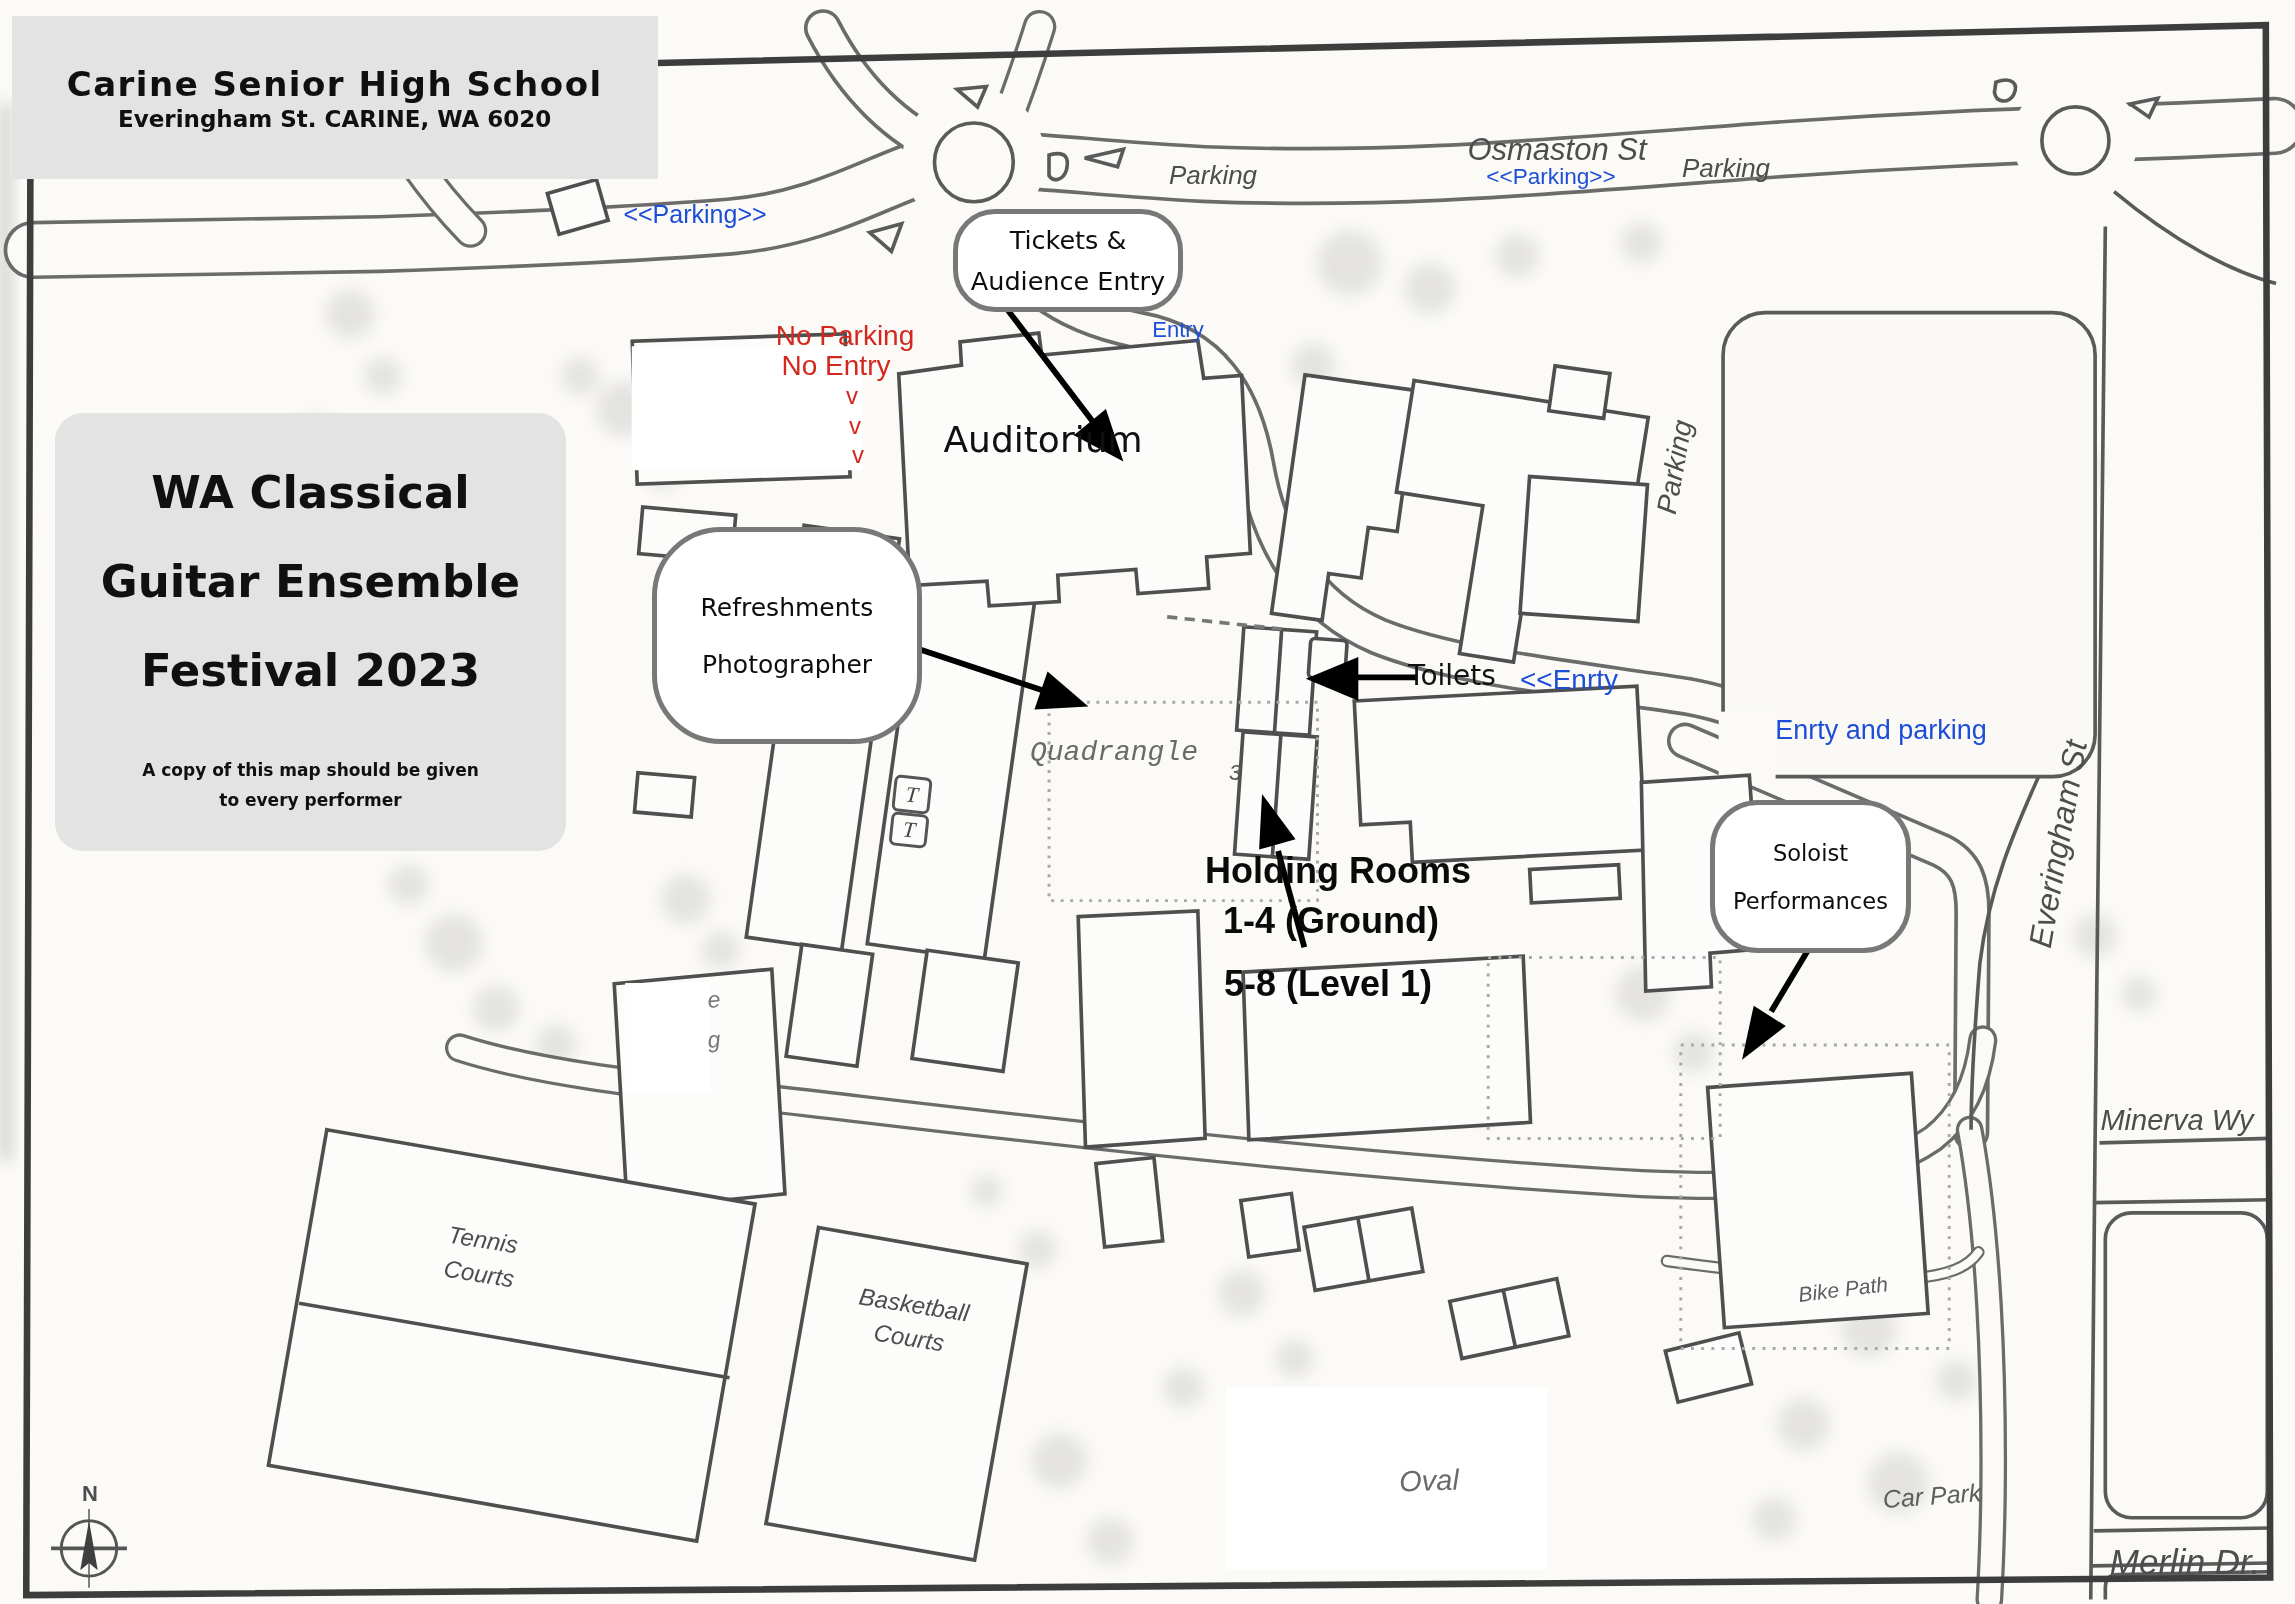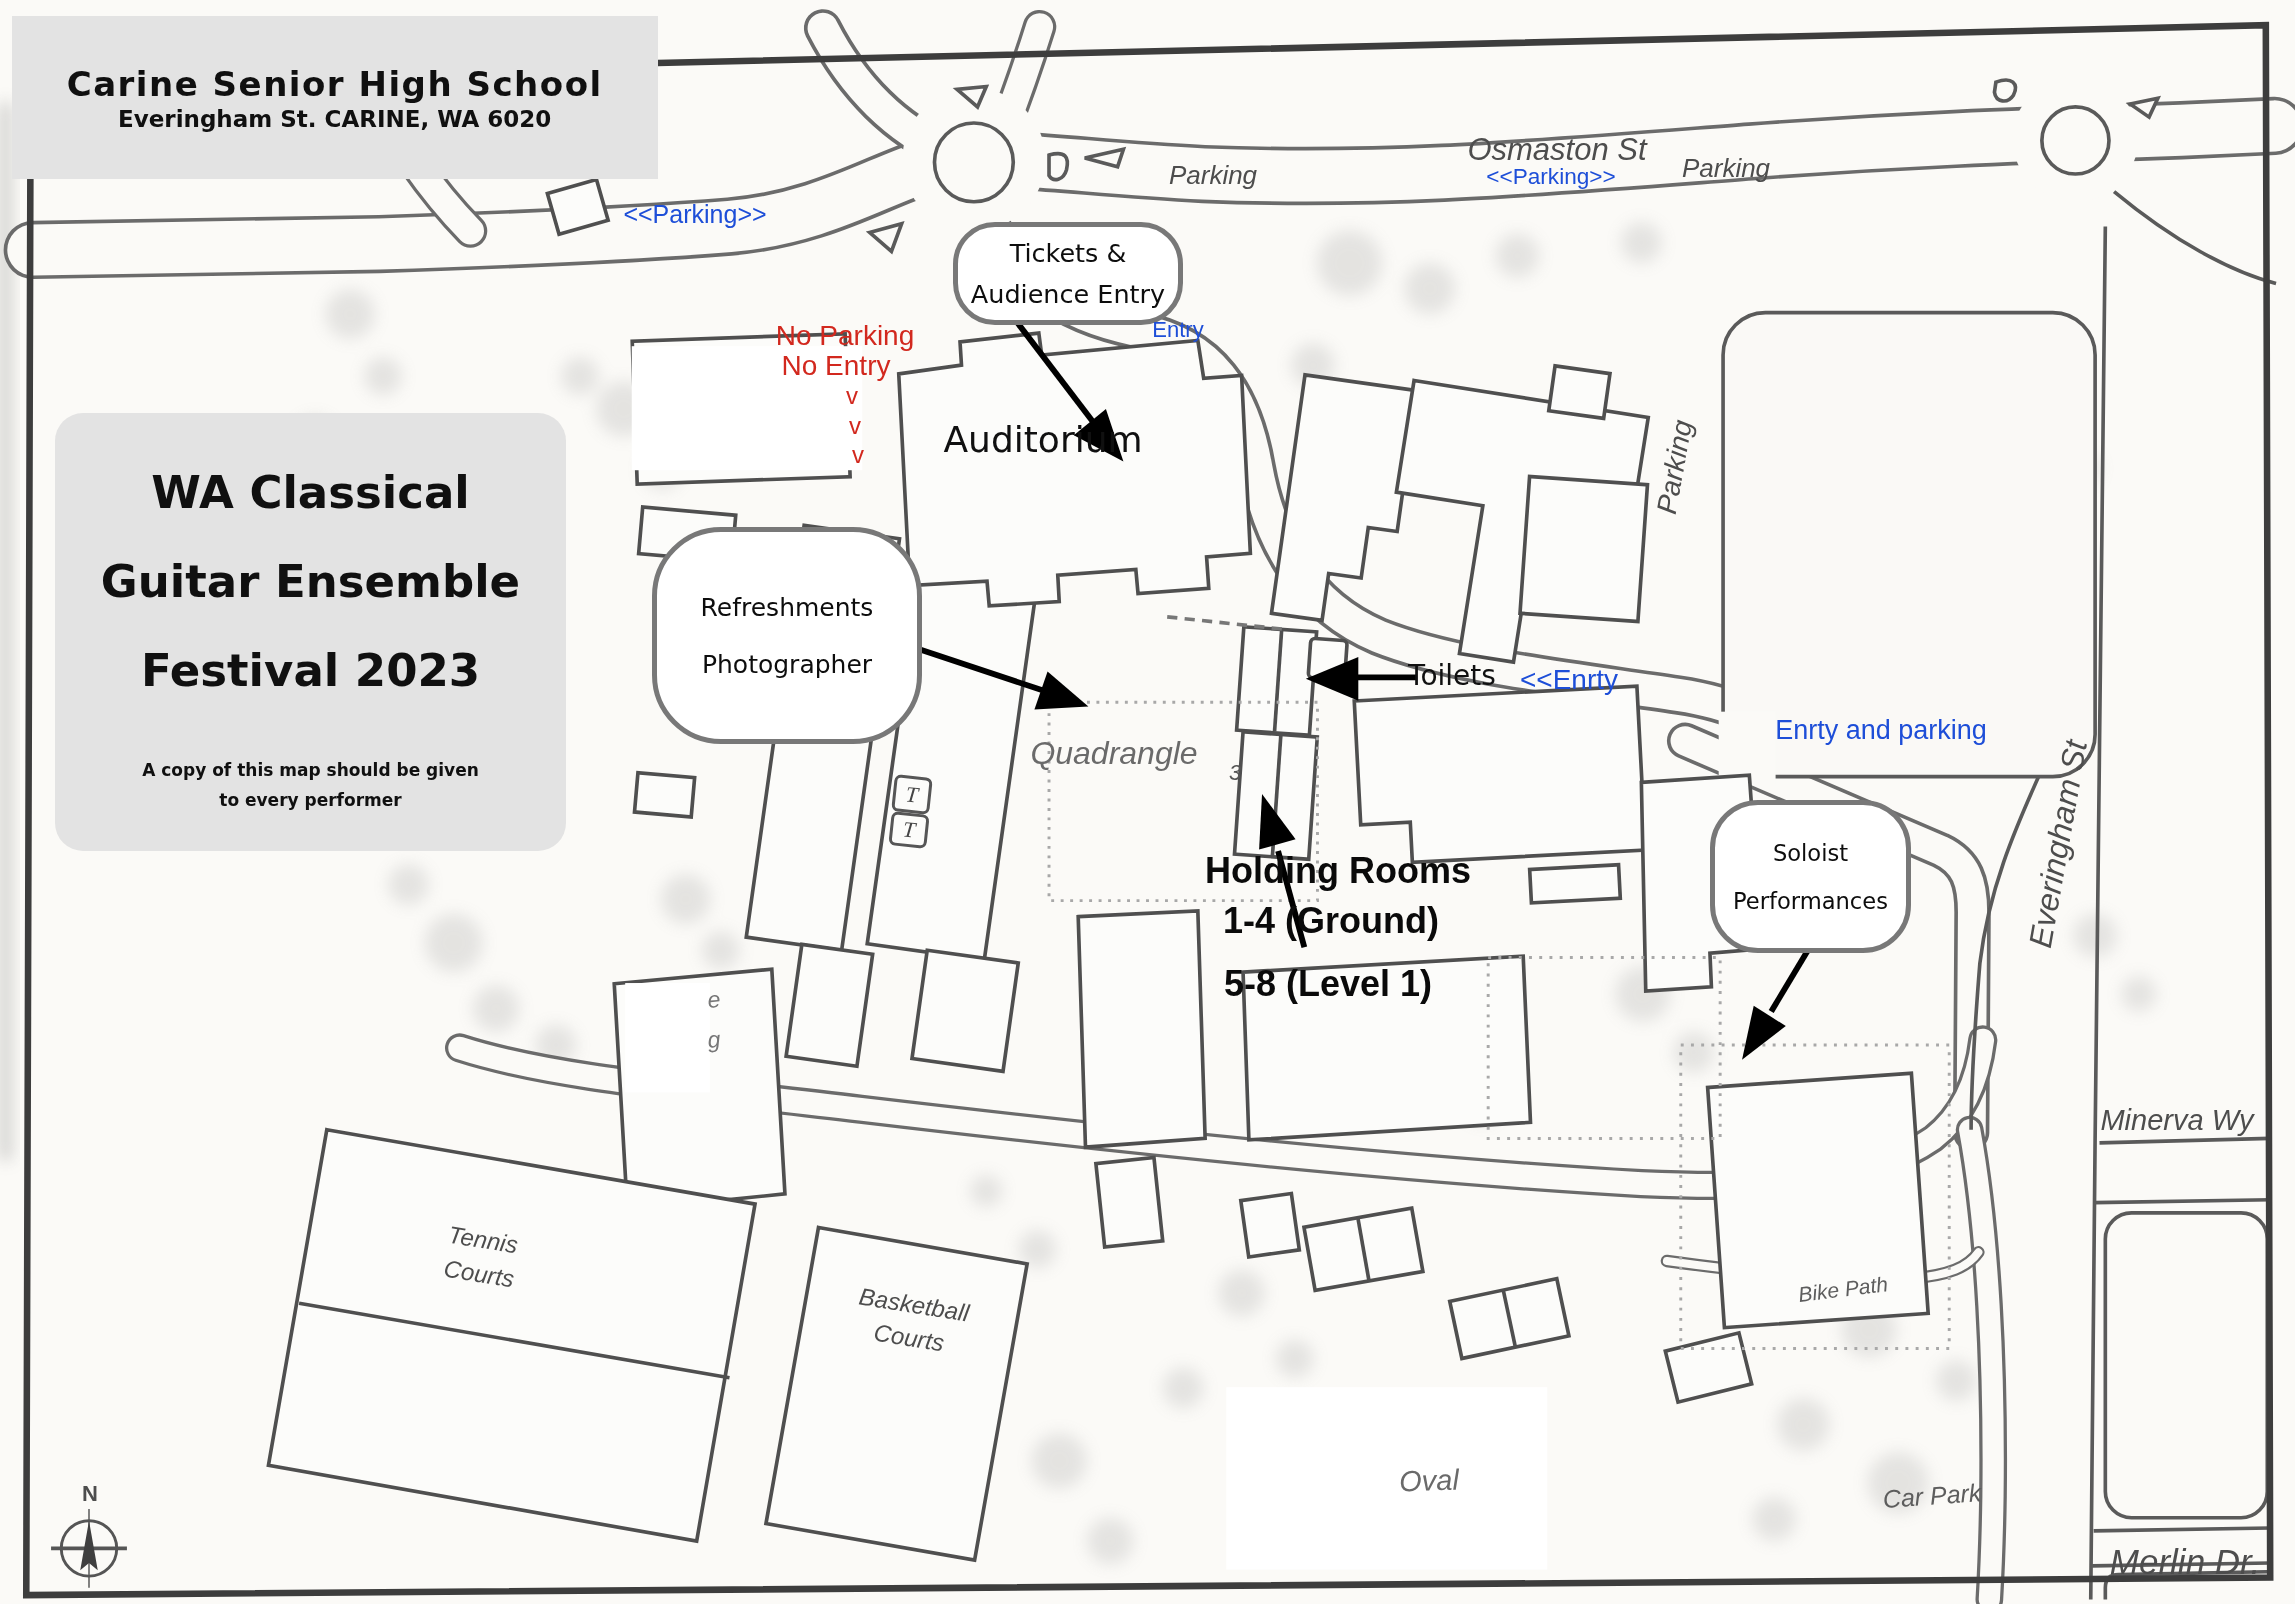--- a/index.html
+++ b/index.html
@@ -19,21 +19,21 @@
   .title-block .l1{font-size:34px;font-weight:bold;letter-spacing:1.5px;}
   .title-block .l2{font-size:23px;font-weight:bold;}
   .info-panel{left:55px;top:413px;width:511px;height:438px;gap:0;border-radius:28px;}
   .info-panel .big{font-size:45px;font-weight:bold;line-height:1.98;}
   .info-panel .note{font-size:17px;font-weight:bold;line-height:1.75;}
   
   .bubble{position:absolute;background:#fff;border:5.1px solid #787878;
           display:flex;flex-direction:column;align-items:center;justify-content:center;
           gap:11.7px;text-align:center;}
   .bubble .bl{font-family:"DejaVu Sans",sans-serif;color:#0d0d0d;}
-  .bub-tickets{left:953px;top:222px;width:220px;height:93px;border-radius:42px;text-align:right;}
+  .bub-tickets{left:953px;top:209px;width:220px;height:93px;border-radius:42px;text-align:right;}
   .bub-tickets .bl{font-size:25.5px;}
   .bub-refresh{left:652px;top:527px;width:260px;height:207px;border-radius:69px;gap:28px;}
   .bub-refresh .bl{font-size:25px;}
   .bub-soloist{left:1710px;top:800px;width:191px;height:143px;border-radius:48px;gap:22px;}
   .bub-soloist .bl{font-size:22.6px;}
   
   .tbox{position:absolute;border:3.6px solid #565656;border-radius:6.6px;background:#fcfcfa;
         display:flex;align-items:center;justify-content:center;
         font-family:"Liberation Serif",serif;font-style:italic;font-size:22px;color:#444;}
   
@@ -312,21 +312,21 @@
   <div class="lbl comic" style="left:1452px;top:676px;font-size:28px;">Toilets</div>
   <div class="holding" style="left:1205px;top:871px;">Holding Rooms</div>
   <div class="holding" style="left:1223px;top:921px;">1-4 (Ground)</div>
   <div class="holding" style="left:1224px;top:984px;">5-8 (Level 1)</div>
 
   <div class="lbl scan" style="left:1557px;top:149px;font-size:31px;">Osmaston St</div>
   <div class="lbl scan" style="left:1726px;top:168px;font-size:26px;">Parking</div>
   <div class="lbl scan" style="left:1213px;top:175px;font-size:26px;">Parking</div>
   <div class="lbl scan" style="left:1675px;top:467px;font-size:28px;transform:translate(-50%,-50%) rotate(-80deg);">Parking</div>
   <div class="lbl scan" style="left:2058px;top:844px;font-size:32px;transform:translate(-50%,-50%) rotate(-80deg);">Everingham St</div>
-  <div class="lbl scan" style="left:1114px;top:753px;font-size:32px;color:#6a6a6a;">Quadrangle</div>
+  <div class="lbl scan" style="left:1114px;top:753px;font-size:28px;color:#6a6a6a;font-family:Liberation Mono, monospace;">Quadrangle</div>
   <div class="lbl scan" style="left:483px;top:1240px;font-size:24px;transform:translate(-50%,-50%) rotate(9deg);">Tennis</div>
   <div class="lbl scan" style="left:479px;top:1274px;font-size:24px;transform:translate(-50%,-50%) rotate(9deg);">Courts</div>
   <div class="lbl scan" style="left:914px;top:1305px;font-size:24px;transform:translate(-50%,-50%) rotate(9deg);">Basketball</div>
   <div class="lbl scan" style="left:909px;top:1338px;font-size:24px;transform:translate(-50%,-50%) rotate(9deg);">Courts</div>
   <div class="lbl scan" style="left:1429px;top:1481px;font-size:29px;color:#6a6a6a;transform:translate(-50%,-50%) rotate(-2deg);">Oval</div>
   <div class="lbl scan" style="left:1843px;top:1289px;font-size:21px;color:#5d5d5d;transform:translate(-50%,-50%) rotate(-7deg);">Bike Path</div>
   <div class="lbl scan" style="left:1932px;top:1496px;font-size:25px;color:#5d5d5d;transform:translate(-50%,-50%) rotate(-4deg);">Car Park</div>
   <div class="lbl scan" style="left:2177px;top:1120px;font-size:29px;">Minerva Wy</div>
   <div class="lbl scan" style="left:2185px;top:1561px;font-size:35px;">Merlin Dr.</div>
   <div class="lbl scan" style="left:714px;top:1000px;font-size:23px;color:#777;transform:translate(-50%,-50%) rotate(-5deg);">e</div>

